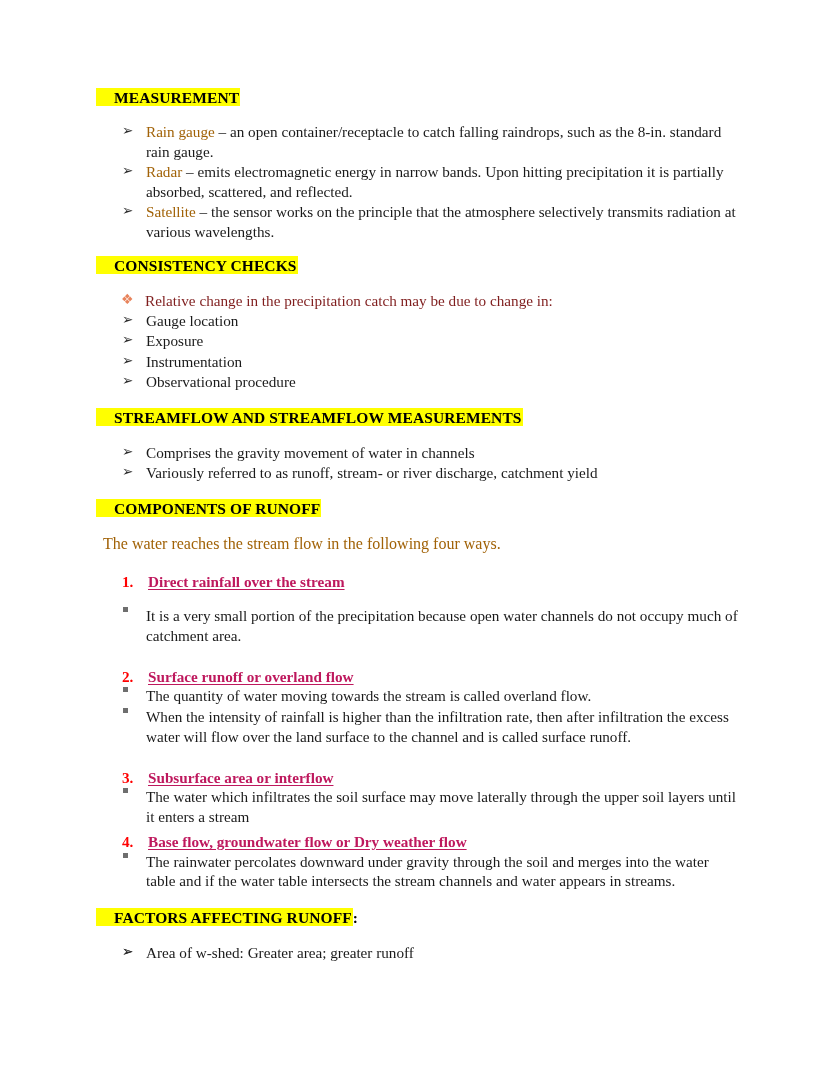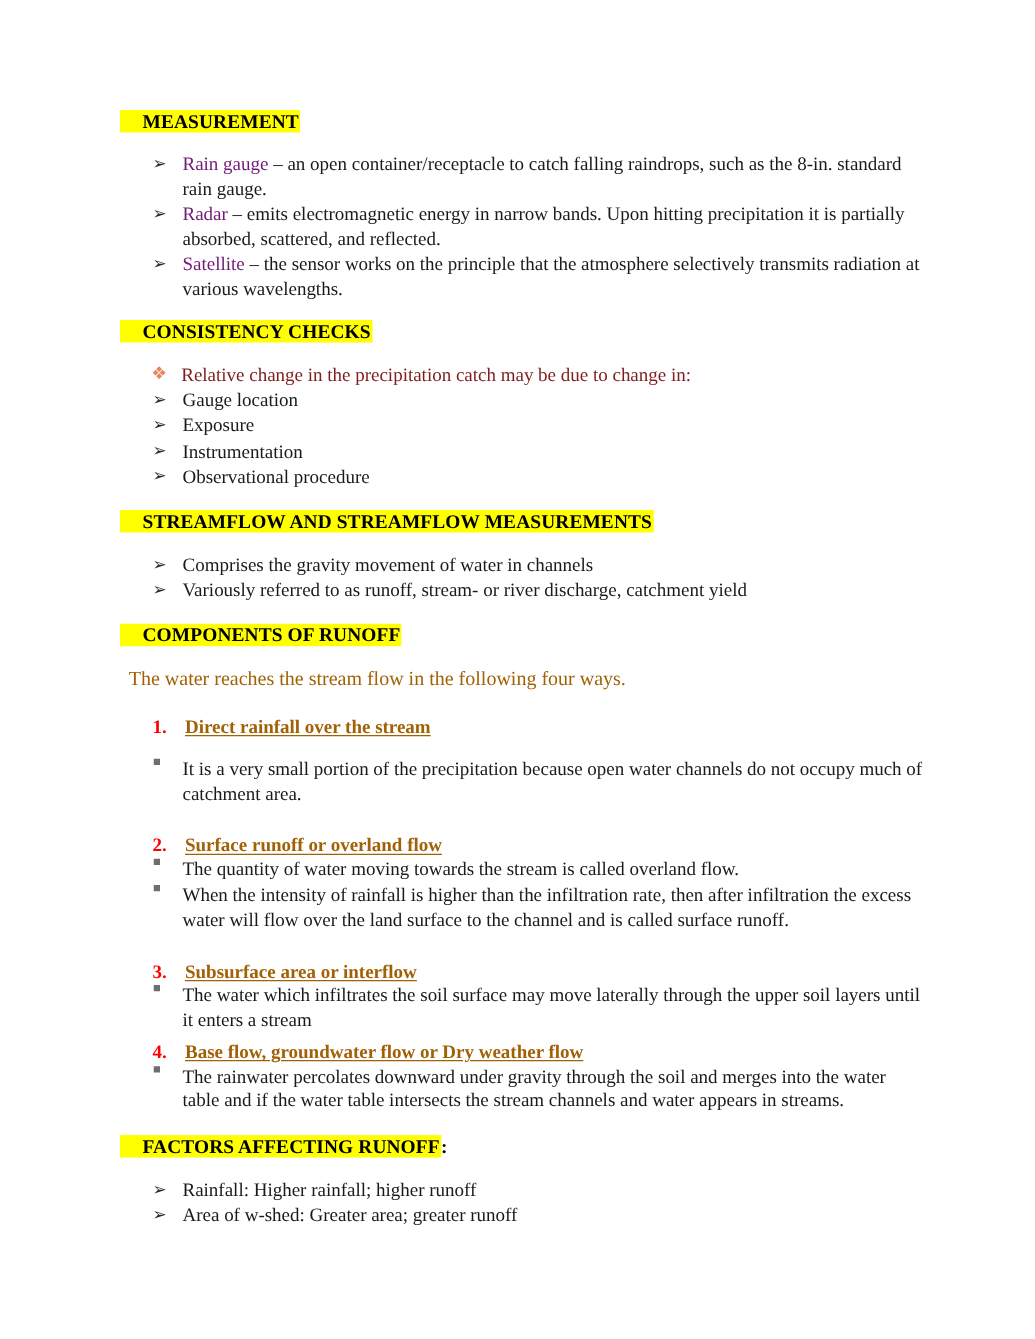--- a/index.html
+++ b/index.html
@@ -94,27 +94,27 @@
     line-height: 1.30;
   }
   .num-item .num {
     position: absolute;
     left: 26px;
     top: 0;
     color: #FF0000;
     font-weight: bold;
   }
   .red-head {
-    color: #a16207;
+    color: #be185d;
     font-weight: bold;
     text-decoration: underline;
     text-underline-offset: 2px;
   }
 
-  .orange { color: #701a75; }
+  .orange { color: #a16207; }
   .orange-line { color: #7f1d1d; font-size: 15.2px; }
   .blue-line {
     color: #a16207;
     font-size: 16px;
     line-height: 1.3;
     margin: 0;
     padding-left: 7px;
   }
   .sp-14 { height: 14px; }
   .sp-16 { height: 16px; }
@@ -247,20 +247,20 @@
 
   <div class="sp-16"></div>
 
   <h2 class="section-heading">
     <span class="hl">FACTORS AFFECTING RUNOFF</span><span class="after-hl">:</span>
   </h2>
   <div class="sp-14"></div>
 
   <ul class="arrow-list">
     <li>
-      <span class="bullet">➢</span><span>Rainfall: Higher rainfall; higher runoff</span>
+      <span class="bullet">➢</span>
     </li>
     <li>
       <span class="bullet">➢</span><span>Area of w-shed: Greater area; greater runoff</span>
     </li>
   </ul>
 
 </div>
 
 </body></html>

